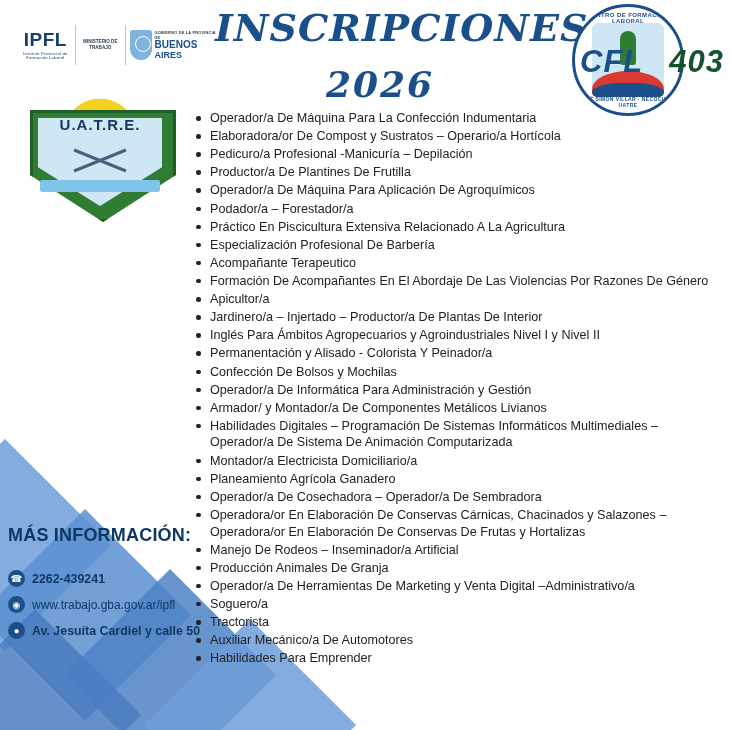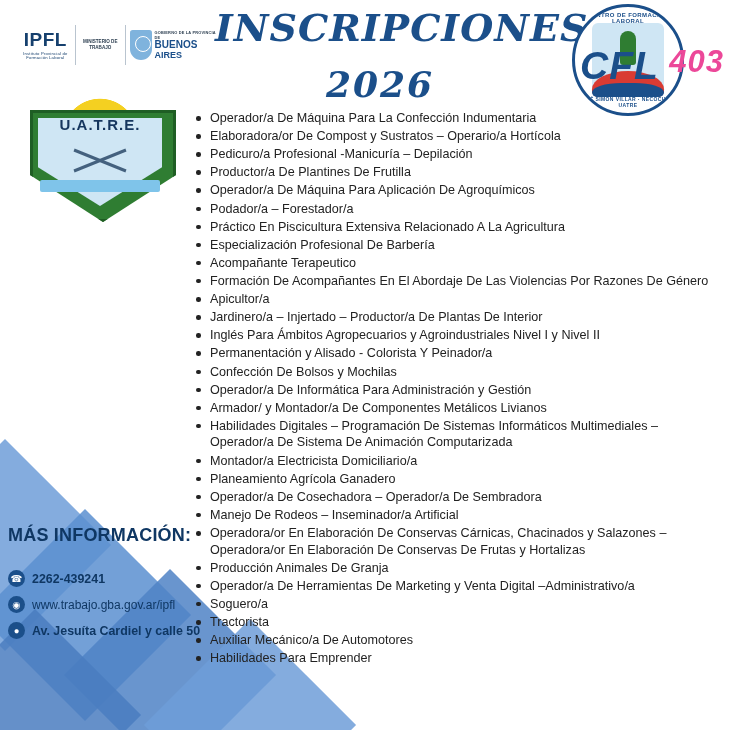--- a/index.html
+++ b/index.html
@@ -268,33 +268,33 @@
   .cfl-circle .emblem .wave2 {
     position: absolute;
     left: 0; bottom: 0;
     width: 72px; height: 14px;
     background: #1b4f8a;
     border-radius: 50% 50% 6px 6px / 80% 80% 6px 6px;
   }
   .cfl-text {
     position: absolute;
     left: 26px; top: 40px;
-    font-size: 39px;
+    font-size: 31px;
     font-weight: bold;
     font-style: italic;
     color: #1b4f8a;
     letter-spacing: 1px;
   }
   .cfl-num {
     position: absolute;
     right: 2px; top: 40px;
     font-size: 31px;
     font-weight: bold;
     font-style: italic;
-    color: #ec4899;
+    color: #14532d;
     letter-spacing: 1px;
   }
 
   
   .course-list {
     position: absolute;
     left: 196px; top: 110px;
     width: 520px;
     list-style: none;
     margin: 0;
@@ -448,22 +448,22 @@
     <li>Jardinero/a – Injertado – Productor/a De Plantas De Interior</li>
     <li>Inglés Para Ámbitos Agropecuarios y Agroindustriales Nivel I y  Nivel II</li>
     <li>Permanentación y Alisado - Colorista Y Peinador/a</li>
     <li>Confección De Bolsos y Mochilas</li>
     <li>Operador/a De Informática Para Administración y Gestión</li>
     <li>Armador/ y Montador/a De Componentes Metálicos Livianos</li>
     <li>Habilidades Digitales – Programación De Sistemas Informáticos Multimediales – Operador/a De Sistema De Animación Computarizada</li>
     <li>Montador/a Electricista Domiciliario/a</li>
     <li>Planeamiento Agrícola Ganadero</li>
     <li>Operador/a De Cosechadora – Operador/a De Sembradora</li>
+    <li>Operadora/or En Elaboración De Conservas Cárnicas, Chacinados y Salazones – Operadora/or En Elaboración De Conservas De Frutas y Hortalizas</li>
     <li>Manejo De Rodeos – Inseminador/a Artificial</li>
-    <li>Operadora/or En Elaboración De Conservas Cárnicas, Chacinados y Salazones – Operadora/or En Elaboración De Conservas De Frutas y Hortalizas</li>
     <li>Producción Animales De Granja</li>
     <li>Operador/a De Herramientas De Marketing y Venta Digital –Administrativo/a</li>
     <li>Soguero/a</li>
     <li>Tractorista</li>
     <li>Auxiliar Mecánico/a De Automotores</li>
     <li>Habilidades Para Emprender</li>
   </ul>
 
 <div class="contact">
   <div class="heading">MÁS INFORMACIÓN:</div>

